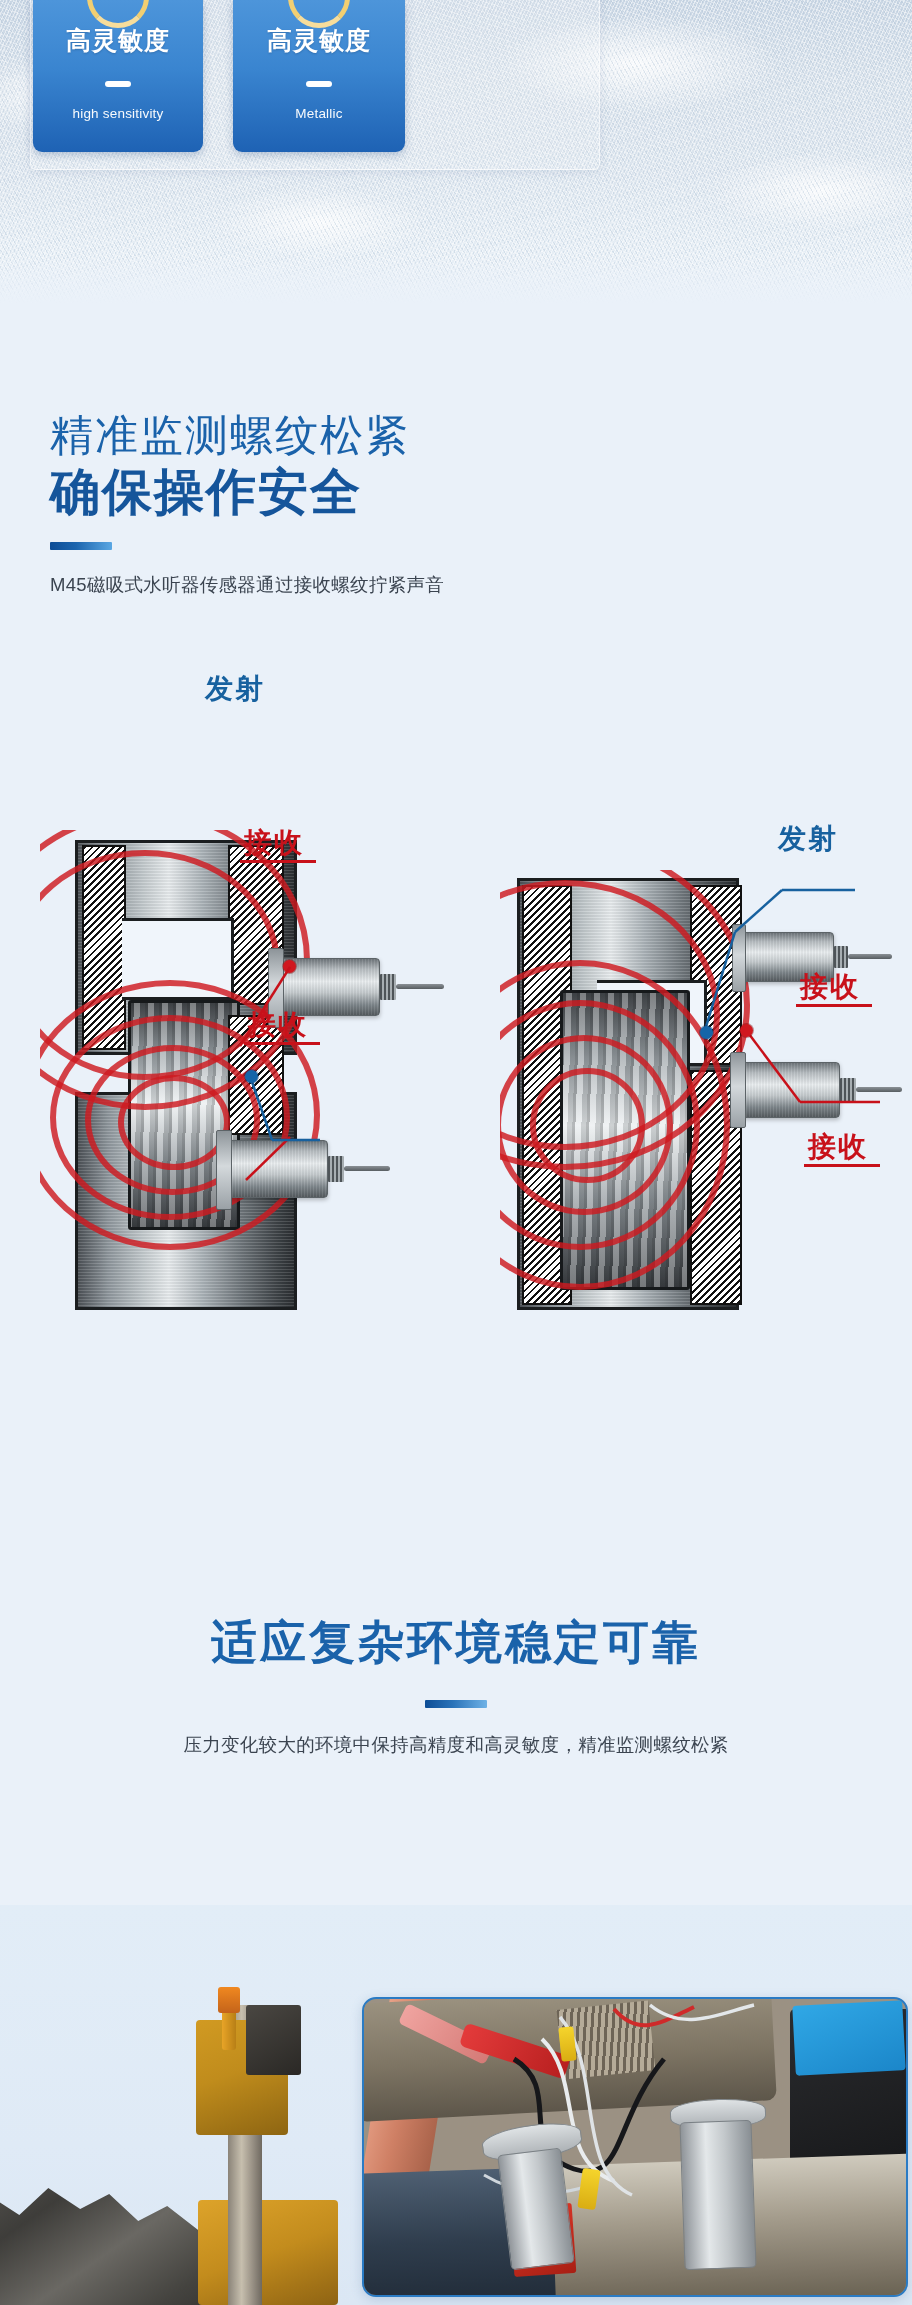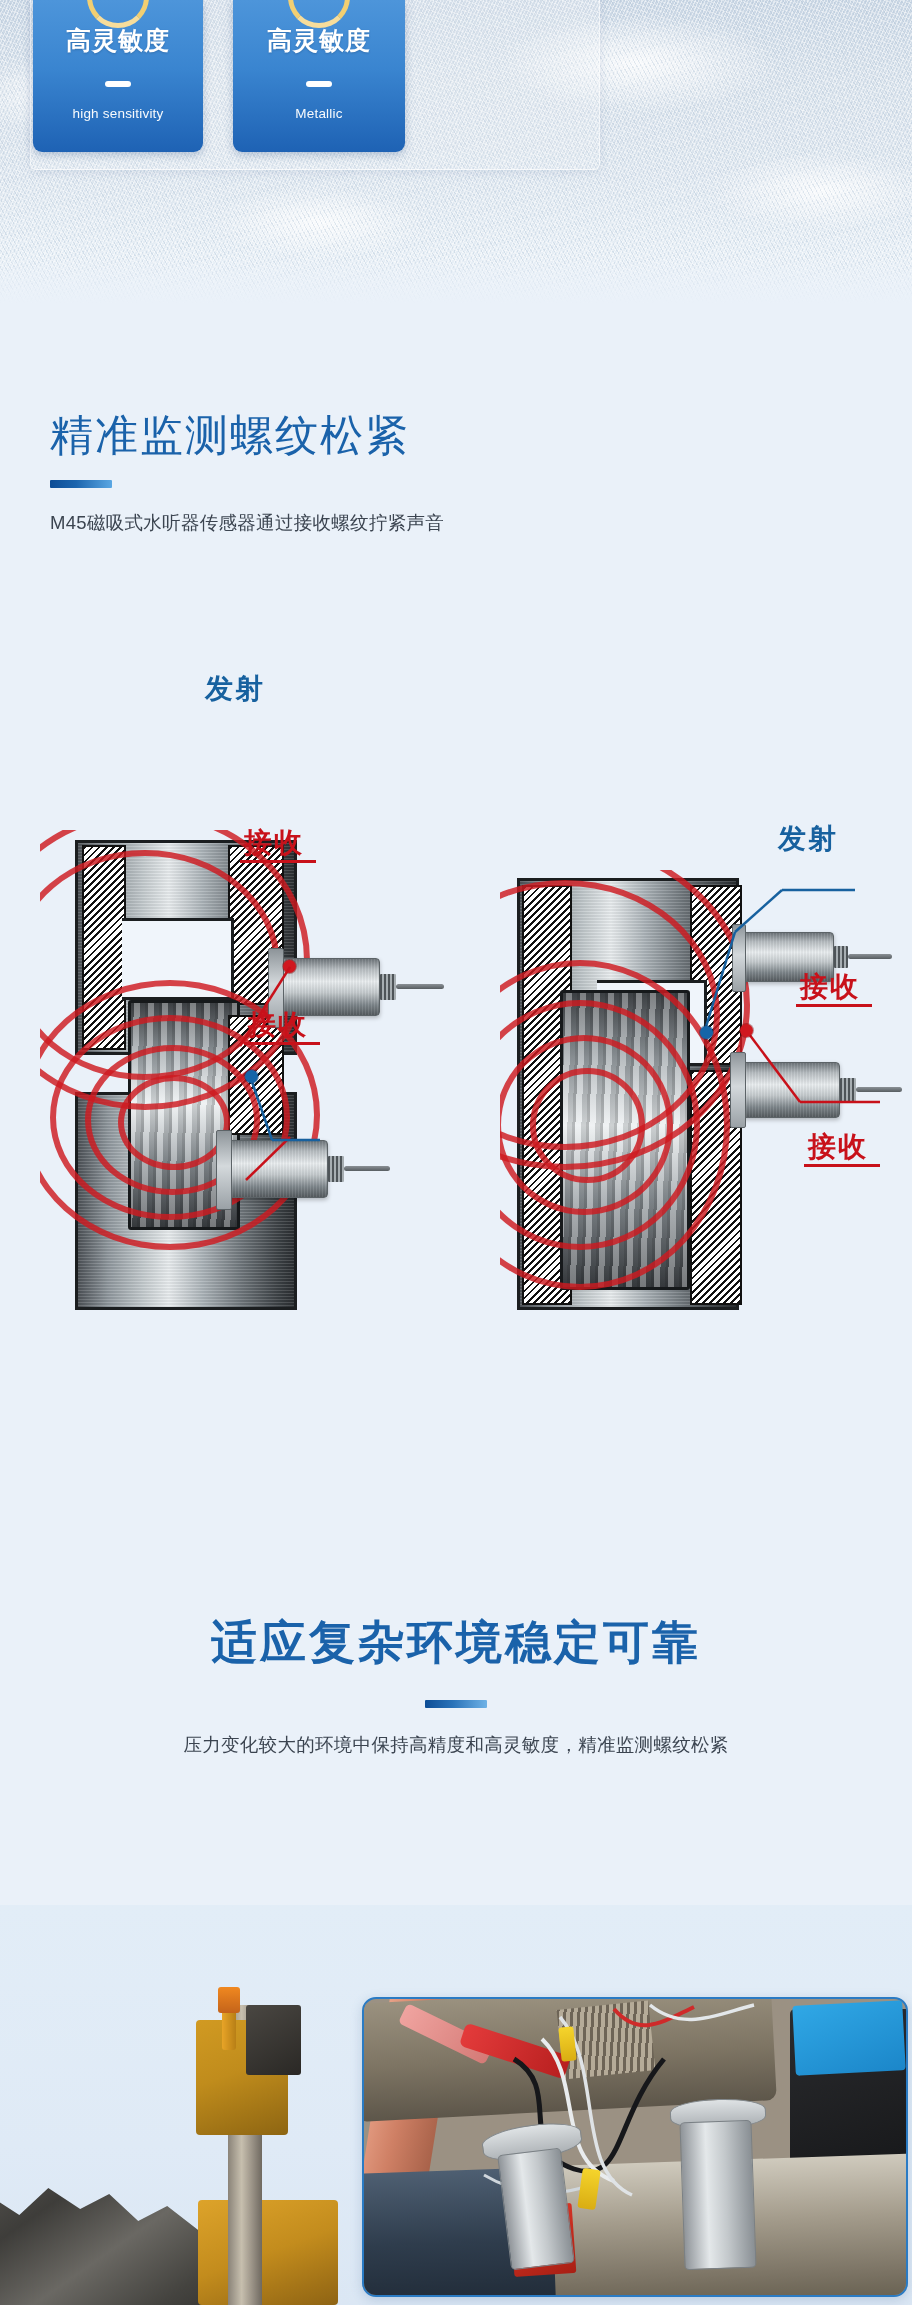--- a/index.html
+++ b/index.html
@@ -349,20 +349,21 @@
     <div class="card-title">高灵敏度</div>
     <div class="card-rule"></div>
     <div class="card-sub">Metallic</div>
   </div>
 
 </div>
 
 <div class="sec1">
   <div class="h1-wrap">
     <div class="h1-line1">精准监测螺纹松紧</div>
+    <div class="h1-line2">确保操作安全</div>
     <div class="rule-grad"></div>
     <div class="p1">M45磁吸式水听器传感器通过接收螺纹拧紧声音</div>
   </div>
 </div>
 
 <div class="illus">
 
   <div class="pipe pipe-left-upper"></div>
   <div class="pipe pipe-left-lower"></div>
   <div class="thread thread-l3"></div>

